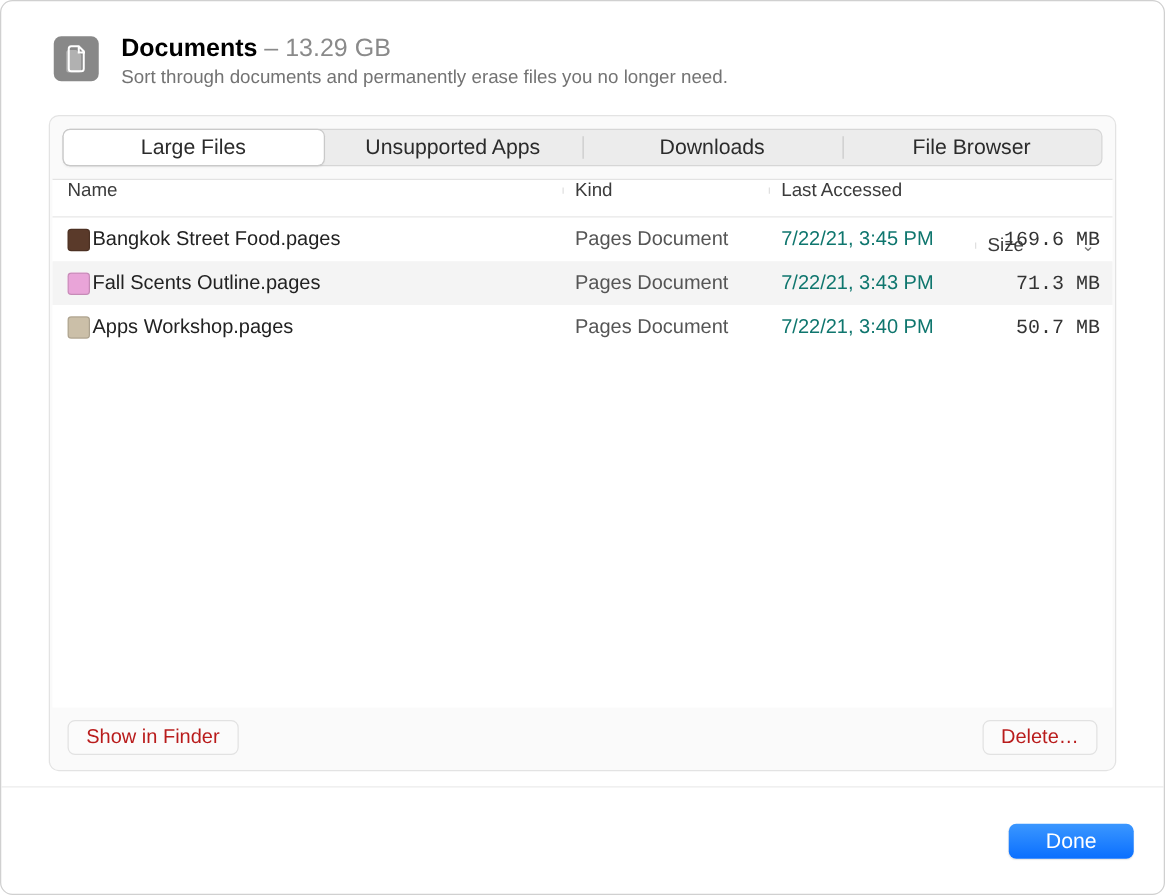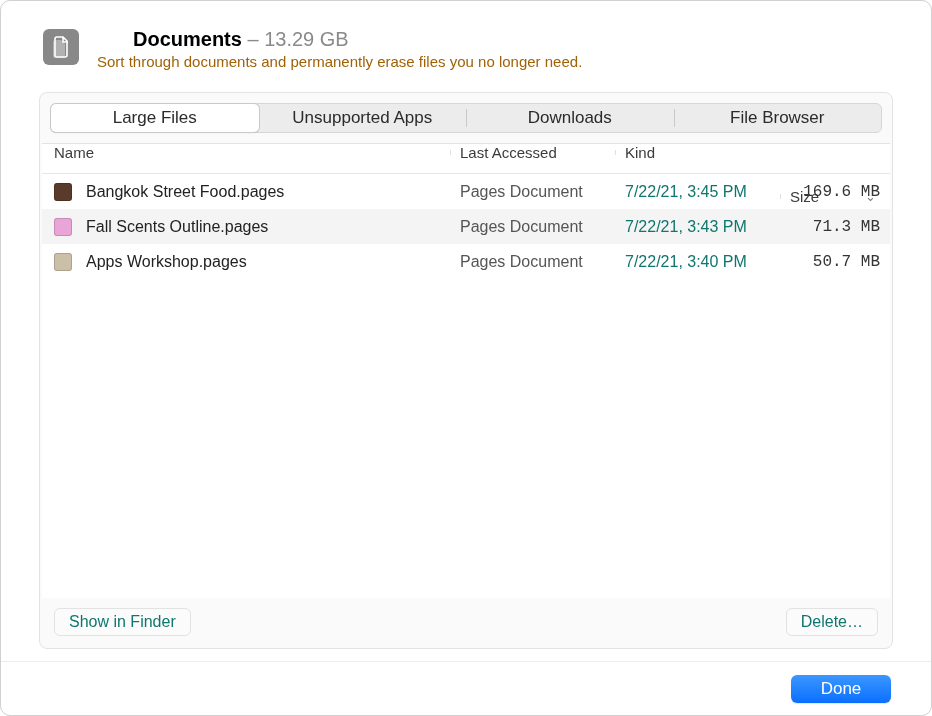--- a/index.html
+++ b/index.html
@@ -33,23 +33,23 @@
       border-radius: 6px;
       display: flex;
       align-items: center;
       justify-content: center;
       flex-shrink: 0;
       margin-top: 2px;
     }
     .header-icon svg { width: 24px; height: 24px; fill: #fff; }
     .header-text { flex: 1; }
     .title-line { font-size: 20px; line-height: 1.2; }
-    .title-strong { font-weight: 700; color: #000; margin-left: 36px; }
+    .title-strong { font-weight: 700; color: #000; }
     .title-size { font-weight: 400; color: #8a8a8a; }
-    .subtitle { font-size: 15px; color: #a16207; margin-top: 2px; }
+    .subtitle { font-size: 15px; color: #737373; margin-top: 2px; }
     .content-panel {
       margin: 10px 38px 0 38px;
       border: 1px solid #e3e3e3;
       border-radius: 8px;
       background: #fafafa;
       flex: 1;
       display: flex;
       flex-direction: column;
       overflow: hidden;
       min-height: 0;
@@ -119,50 +119,50 @@
     .tbody { flex:1; }
     .trow {
       display: flex;
       align-items: center;
       height: 35px;
       font-size: 16px;
       color: #222;
     }
     .trow:nth-child(even) { background: #f4f4f4; }
     .cell { padding: 0 10px; }
-    .cell-name { flex: 1; display:flex; align-items:center; gap:14px; padding-left:12px; }
+    .cell-name { flex: 1; display:flex; align-items:center; gap:2px; padding-left:12px; }
     .cell-kind { width: 165px; color: #555; }
     .cell-last { width: 165px; color: #0f766e; }
     .cell-size { width: 110px; text-align: right; color:#333;font-family:Liberation Mono, monospace; }
     .ficon {
       width: 18px; height: 18px; border-radius: 3px; flex-shrink:0;
       box-shadow: inset 0 0 0 1px rgba(0,0,0,0.15);
     }
     .stripes { background: repeating-linear-gradient(#fff 0 35px, #f4f4f4 35px 70px); flex:1; }
     .actions-bar {
       display: flex;
       justify-content: space-between;
       padding: 10px 14px 12px 14px;
     }
     .pill-btn {
       border: 1px solid #e2e2e2;
       border-radius: 6px;
       background: #fbfbfb;
-      color: #0f766e;
+      color: #b91c1c;
       font-size: 16px;
       padding: 5px 14px;
       line-height: 1;
     }
     .footer {
-      height: 54px;
+      height: 86px;
       border-top: 1px solid #ececec;
       display: flex;
       align-items: center;
       justify-content: flex-end;
-      padding: 0 40px;
+      padding: 0 24px;
       margin-top: 12px;
     }
     .done-btn {
       background: linear-gradient(#3b97ff, #0a6fff);
       color: #fff;
       font-size: 17px;
       border: none;
       border-radius: 6px;
       padding: 4px 24px;
       min-width: 100px;
@@ -201,22 +201,22 @@
           <span>Downloads</span>
         </div>
       <div class="seg-item">
           <span>File Browser</span>
         </div>
     </div>
 
     <div class="table-wrap">
       <div class="thead">
         <div class="th col-name"><span>Name</span></div>
+        <div class="th col-kind"><span>Kind</span></div>
         <div class="th col-last"><span>Last Accessed</span></div>
-        <div class="th col-kind"><span>Kind</span></div>
         <div class="th col-size">
             <span>Size</span>
             <span class="chev">⌄</span>
           </div>
       </div>
       <div class="tbody">
         <div class="trow">
           <div class="cell cell-name">
             <span class="ficon" style="background:#5a3a2a"></span>
             <span>Bangkok Street Food.pages</span>

